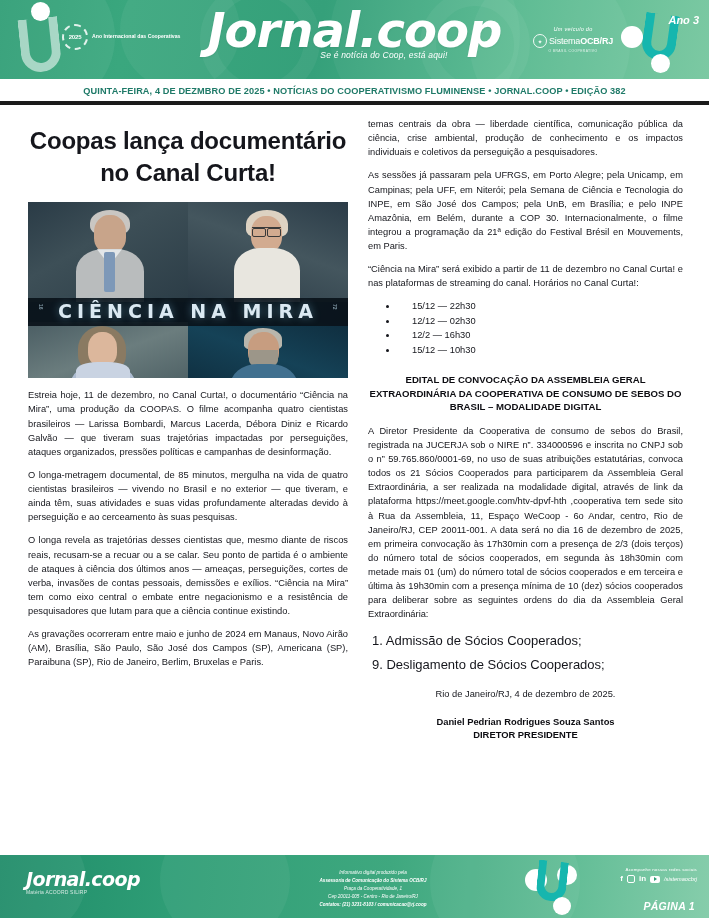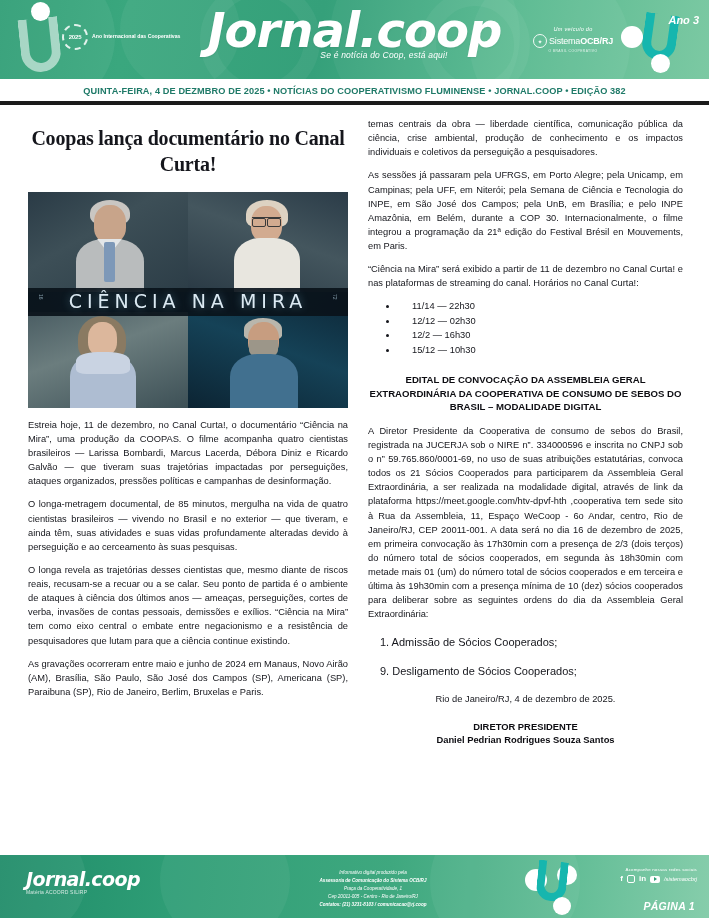--- a/index.html
+++ b/index.html
@@ -136,35 +136,34 @@
     position: absolute; left: 0; top: 107px;
     width: 709px; height: 748px;
     background: #ffffff;
     padding: 10px 26px 0 28px;
   }
   .cols { display: flex; gap: 20px; }
   .col { width: 320px; }
 
   .headline {
     text-align: center;
-    font-size: 20px; font-weight: bold; color: #15161c;
+    font-size: 24px; font-weight: bold; color: #15161c;
     line-height: 1.32; letter-spacing: -.2px;
     margin: 8px 0 14px 0;
-    font-family: Liberation Serif, serif;
   }
 
   .poster {
-    width: 320px; height: 216px;
+    width: 320px; height: 176px;
     background:
       radial-gradient(circle at 22% 22%, rgba(30,96,122,.55), transparent 42%),
       radial-gradient(circle at 78% 24%, rgba(25,80,105,.45), transparent 40%),
       radial-gradient(circle at 20% 80%, rgba(40,110,130,.35), transparent 45%),
       radial-gradient(circle at 80% 80%, rgba(20,70,100,.5), transparent 45%),
       linear-gradient(160deg, #12212e 0%, #16252f 40%, #0f1b25 100%);
-    position: relative; overflow: hidden;
+    position: relative; overflow: hidden; font-weight: bold;
   }
   .pq { position: absolute; overflow: hidden; }
   .pq .head {
     position: absolute; border-radius: 46% 46% 40% 40%;
   }
   .pq .body { position: absolute; border-radius: 40% 40% 0 0; }
   .pq .bg { position: absolute; inset: 0; }
 
   
   .q1 { left: 0; top: 0; width: 160px; height: 100px; }
@@ -227,21 +226,21 @@
   .edital-title {
     font-size: 9.6px; font-weight: bold; color: #0d0d12;
     text-align: center; line-height: 1.42;
     margin: 16px 0 10px 0;
   }
   .sched-list { margin: 4px 0 10px 0; padding-left: 30px; }
   .sched-list li {
     font-size: 9.3px; line-height: 1.55; color: #15161c;
     padding-left: 14px;
   }
-  .ord-line { font-size: 11px; line-height: 1.55; color: #15161c; margin: 12px; }
+  .ord-line { font-size: 13px; line-height: 1.55; color: #15161c; margin: 4px; }
   .place-line {
     font-size: 9.3px; color: #15161c; text-align: center; margin: 14px 0 0 0;
   }
   .sign {
     text-align: center; margin-top: 16px;
     font-size: 9.4px; font-weight: bold; color: #0d0d12; line-height: 1.45;
   }
 
   
   .footer {
@@ -407,37 +406,37 @@
       <p class="body-txt">O longa revela as trajetórias desses cientistas que, mesmo diante de riscos reais, recusam-se a recuar ou a se calar. Seu ponto de partida é o ambiente de ataques à ciência dos últimos anos — ameaças, perseguições, cortes de verba, invasões de contas pessoais, demissões e exílios. “Ciência na Mira” tem como eixo central o embate entre negacionismo e a resistência de pesquisadores que lutam para que a ciência continue existindo.</p>
       <p class="body-txt">As gravações ocorreram entre maio e junho de 2024 em Manaus, Novo Airão (AM), Brasília, São Paulo, São José dos Campos (SP), Americana (SP), Paraibuna (SP), Rio de Janeiro, Berlim, Bruxelas e Paris.</p>
     </div>
 
     <div class="col">
       <p class="body-txt">temas centrais da obra — liberdade científica, comunicação pública da ciência, crise ambiental, produção de conhecimento e os impactos individuais e coletivos da perseguição a pesquisadores.</p>
       <p class="body-txt">As sessões já passaram pela UFRGS, em Porto Alegre; pela Unicamp, em Campinas; pela UFF, em Niterói; pela Semana de Ciência e Tecnologia do INPE, em São José dos Campos; pela UnB, em Brasília; e pelo INPE Amazônia, em Belém, durante a COP 30. Internacionalmente, o filme integrou a programação da 21ª edição do Festival Brésil en Mouvements, em Paris.</p>
       <p class="body-txt">“Ciência na Mira” será exibido a partir de 11 de dezembro no Canal Curta! e nas plataformas de streaming do canal. Horários no Canal Curta!:</p>
 
       <ul class="sched-list">
-        <li>11/14 — 22h30</li>
+        <li>15/12 — 22h30</li>
         <li>12/12 — 02h30</li>
         <li>12/2 — 16h30</li>
         <li>15/12 — 10h30</li>
       </ul>
 
       <div class="edital-title">EDITAL DE CONVOCAÇÃO DA ASSEMBLEIA GERAL EXTRAORDINÁRIA DA COOPERATIVA DE CONSUMO DE SEBOS DO BRASIL – MODALIDADE DIGITAL</div>
       <p class="body-txt">A Diretor Presidente da Cooperativa de consumo de sebos do Brasil, registrada na JUCERJA sob o NIRE n”. 334000596 e inscrita no CNPJ sob o n” 59.765.860/0001-69, no uso de suas atribuições estatutárias, convoca todos os 21 Sócios Cooperados para participarem da Assembleia Geral Extraordinária, a ser realizada na modalidade digital, através de link da plataforma https://meet.google.com/htv-dpvf-hth ,cooperativa tem sede sito à Rua da Assembleia, 11, Espaço WeCoop - 6o Andar, centro, Rio de Janeiro/RJ, CEP 20011-001. A data será no dia 16 de dezembro de 2025, em primeira convocação às 17h30min com a presença de 2/3 (dois terços) do número total de sócios cooperados, em segunda às 18h30min com metade mais 01 (um) do número total de sócios cooperados e em terceira e última às 19h30min com a presença mínima de 10 (dez) sócios cooperados para deliberar sobre as seguintes ordens do dia da Assembleia Geral Extraordinária:</p>
 
       <p class="ord-line">1. Admissão de Sócios Cooperados;</p>
       <p class="ord-line">9. Desligamento de Sócios Cooperados;</p>
 
       <p class="place-line">Rio de Janeiro/RJ, 4 de dezembro de 2025.</p>
 
       <div class="sign">
+        <div>Daniel Pedrian Rodrigues Souza Santos</div>
         <div>DIRETOR PRESIDENTE</div>
-        <div>Daniel Pedrian Rodrigues Souza Santos</div>
       </div>
     </div>
 
   </div>
 </div>
 
 <div class="footer">
   <div class="ft-blob fb1"></div>
   <div class="ft-blob fb2"></div>
   <div class="ft-blob fb3"></div>

